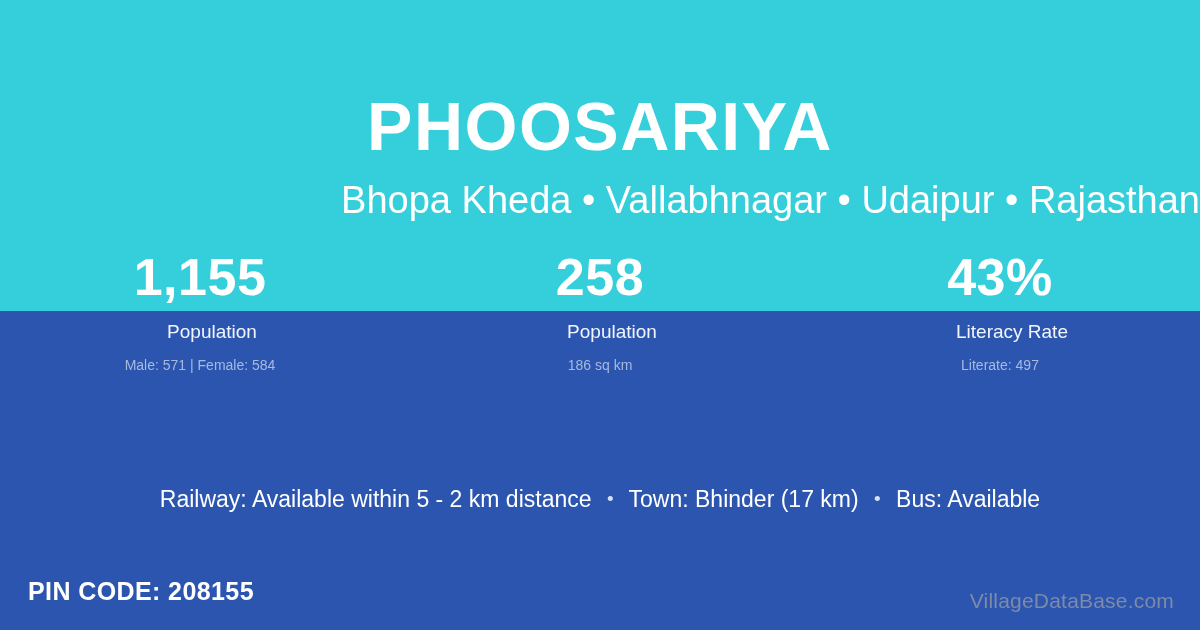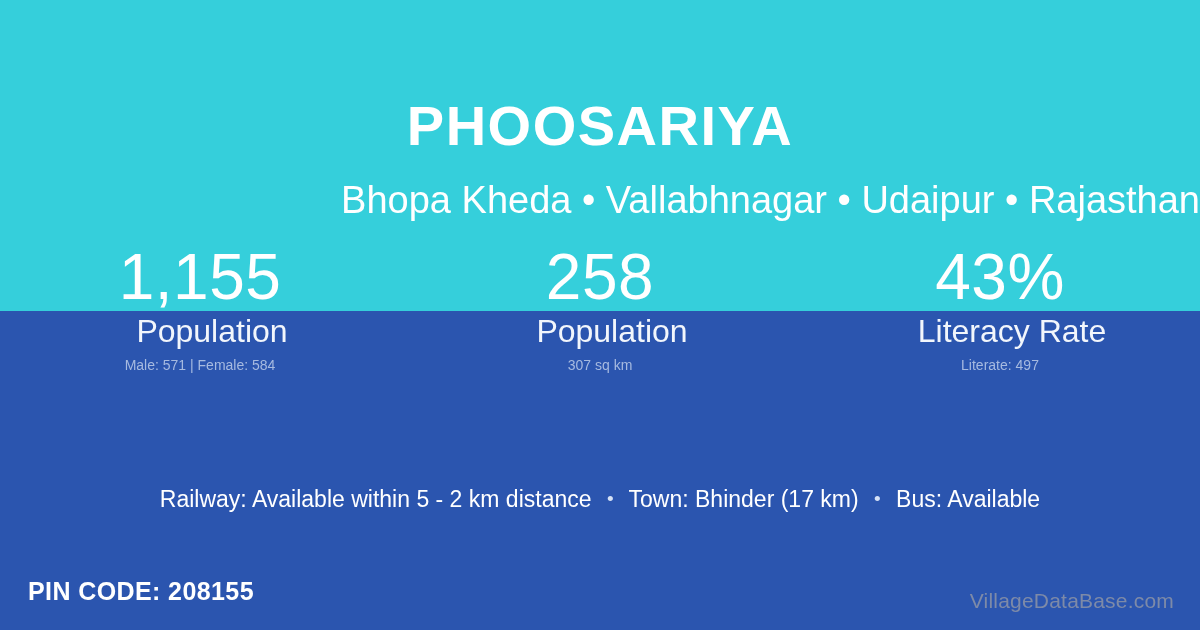--- a/index.html
+++ b/index.html
@@ -33,21 +33,21 @@
     height:311px;
     background:#35CFDB;
   }
 
   
   #village-title {
     position:absolute;
     left:0; top:84px;
     width:1200px;
     text-align:center;
-    font-size:56px;
+    font-size:68px;
     line-height:84px;
     font-weight:bold;
     letter-spacing:1.5px;
     color:#FFFFFF;
     white-space:nowrap;
   }
 
   #village-subtitle {
     position:absolute;
     left:0; top:182px;
@@ -70,31 +70,31 @@
     z-index:3;
   }
 
   .stat-col {
     flex:1 1 33.3333%;
     text-align:center;
     position:relative;
   }
 
   .stat-value {
-    font-size:64px;
+    font-size:52px;
     line-height:58px;
-    font-weight:normal;
+    font-weight:bold;
     color:#FFFFFF;
     letter-spacing:0.5px;
     white-space:nowrap;
   }
 
   .stat-label {
     margin-top:11px;
-    font-size:32px;
+    font-size:19px;
     line-height:29px;
     font-weight:normal;
     color:#F2F6FC;
     white-space:nowrap;
     margin-left:24px;
   }
 
   .stat-sub {
     margin-top:9px;
     font-size:14px;
@@ -162,21 +162,21 @@
 
     <div class="stat-col">
       <div class="stat-value">1,155</div>
       <div class="stat-label">Population</div>
       <div class="stat-sub">Male: 571 | Female: 584</div>
     </div>
 
     <div class="stat-col">
       <div class="stat-value">258</div>
       <div class="stat-label">Population</div>
-      <div class="stat-sub">307 sq km</div>
+      <div class="stat-sub">186 sq km</div>
     </div>
 
     <div class="stat-col">
       <div class="stat-value">43%</div>
       <div class="stat-label">Literacy Rate</div>
       <div class="stat-sub">Literate: 497</div>
     </div>
 
   </div>
 

